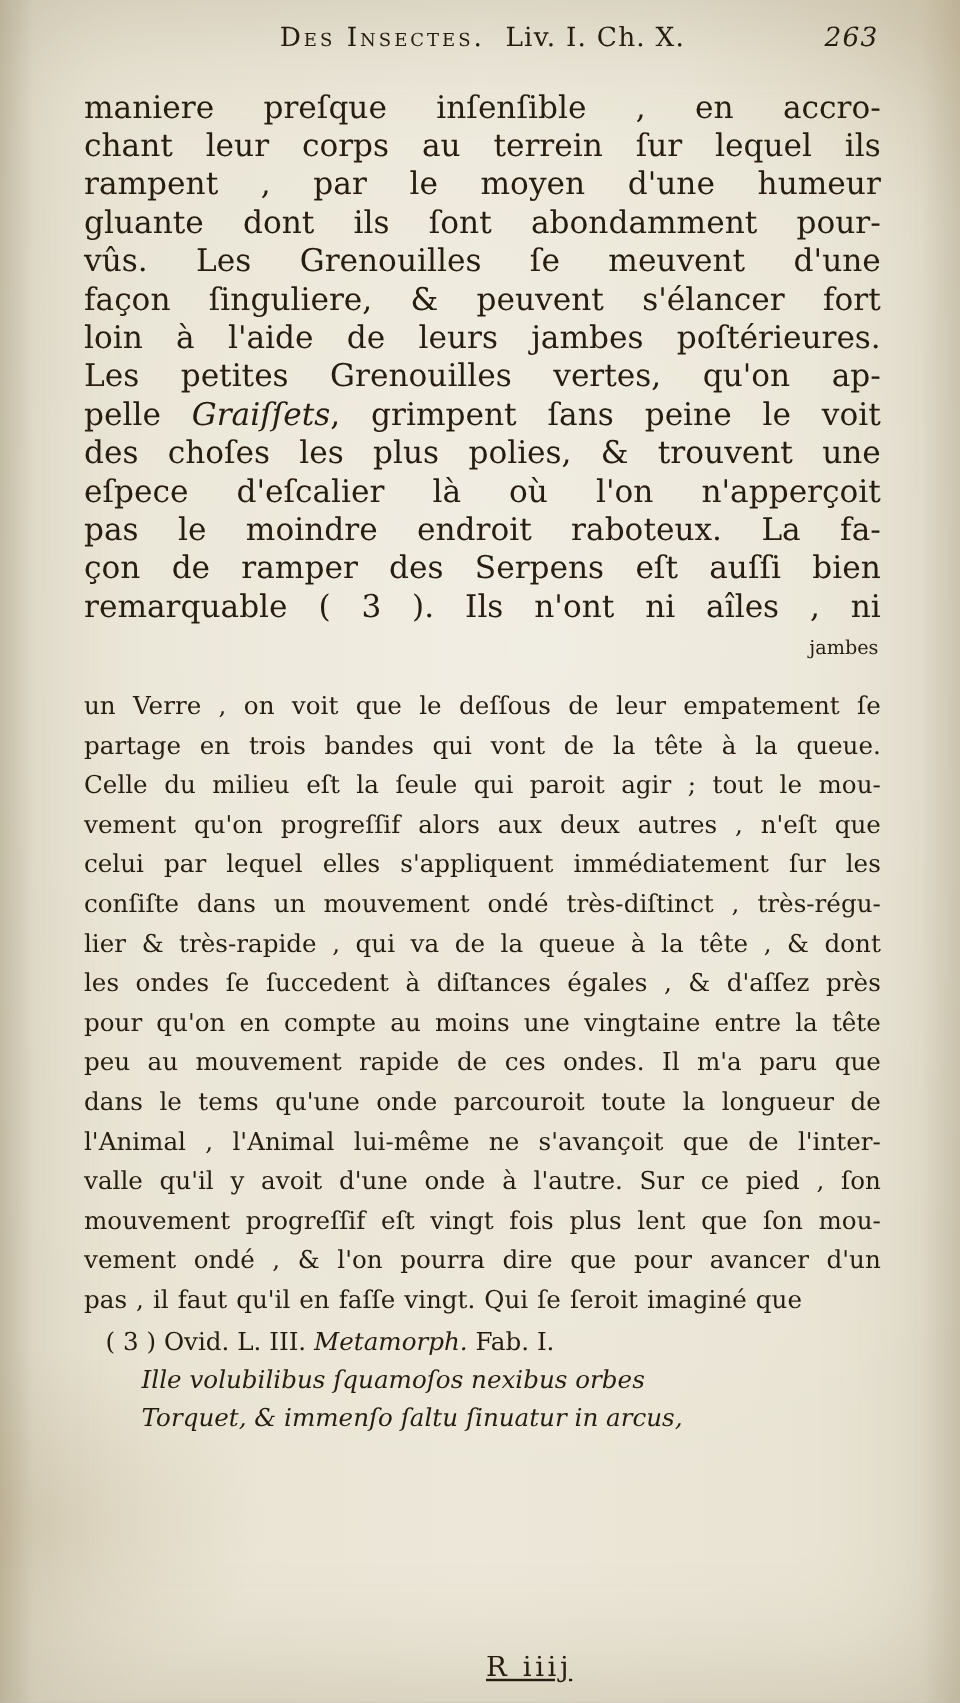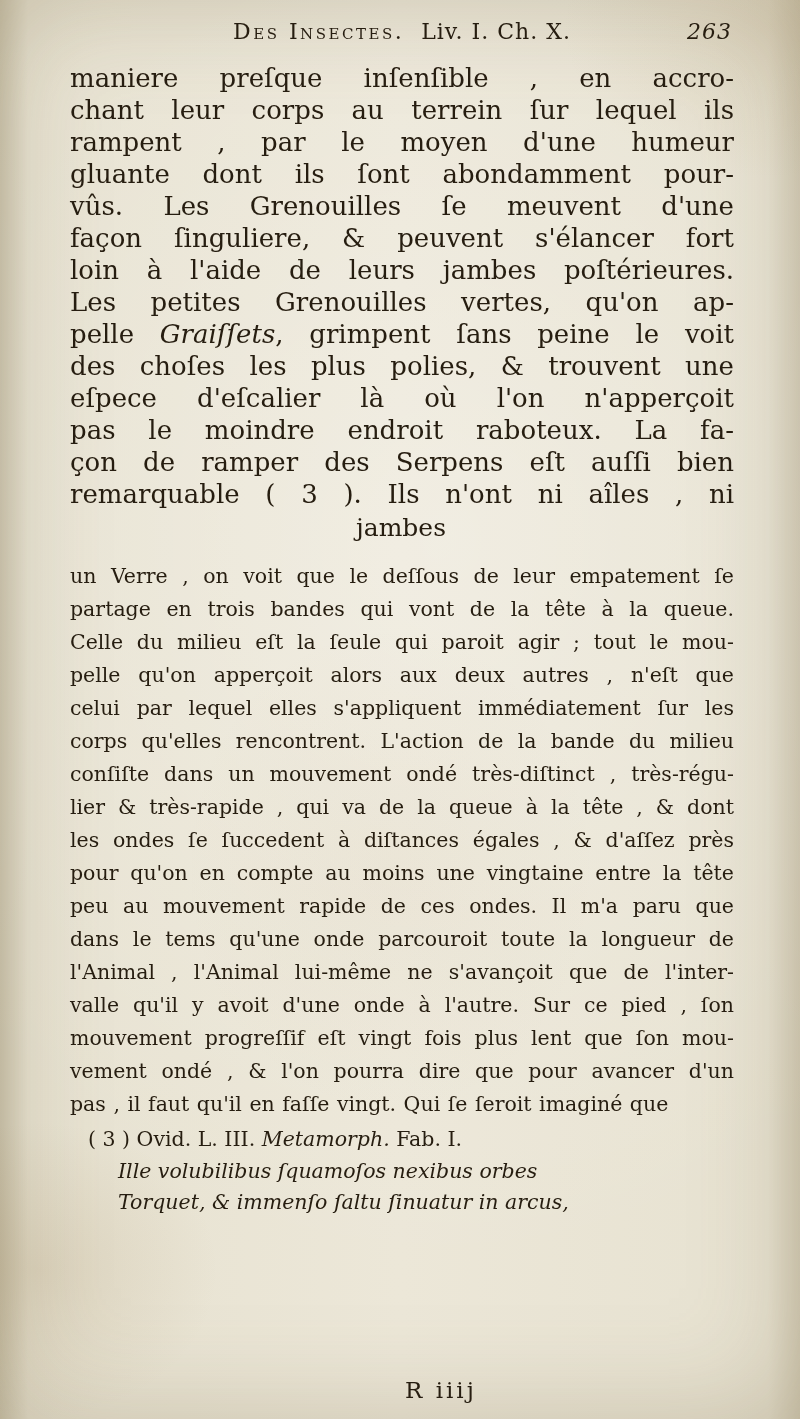--- a/index.html
+++ b/index.html
@@ -22,47 +22,47 @@
   .stain-1 { left: -40px; top: 1120px; width: 260px; height: 300px;
     background: radial-gradient(ellipse at 30% 50%, rgba(140,110,60,0.14), rgba(140,110,60,0) 70%); }
   .stain-2 { right: -60px; top: -40px; width: 300px; height: 220px;
     background: radial-gradient(ellipse at 70% 30%, rgba(150,120,70,0.12), rgba(150,120,70,0) 70%); }
   .stain-3 { left: 180px; top: 620px; width: 420px; height: 500px;
     background: radial-gradient(ellipse at 50% 50%, rgba(160,130,80,0.05), rgba(160,130,80,0) 70%); }
 
   .inner { position: relative; padding: 18px 66px 0 70px; }
 
   .header { position: relative; text-align: center; font-size: 22px; line-height: 28px;
-    margin-bottom: 16px; white-space: nowrap; }
+    margin-bottom: 28px; white-space: nowrap; }
   .work-title { font-variant: small-caps; letter-spacing: 2.5px; }
   .locator { margin-left: 10px; letter-spacing: 1px; }
   .page-num { position: absolute; right: 2px; top: 0; letter-spacing: 1px; font-style: italic; }
 
   .body-text .body-line {
     font-size: 26px; line-height: 32px;
     text-align: justify; text-align-last: justify;
     word-spacing: 2px;
   }
   .em { font-style: italic; }
 
-  .catchword { font-size: 25px; line-height: 36px; text-align: center; padding-right: 2px; }
+  .catchword { font-size: 16px; line-height: 36px; text-align: right; padding-right: 2px; }
 
   .footnote { margin-top: 14px; }
   .footnote .fn-line {
     font-size: 20.5px; line-height: 33px;
     text-align: justify; text-align-last: justify;
     word-spacing: 1px;
   }
   .footnote .fn-line:last-child { text-align-last: left; }
 
   .citation { font-size: 20.5px; line-height: 33px; padding-left: 18px; margin-top: 2px; }
 
   .verse .verse-line { font-size: 20.5px; line-height: 31px; padding-left: 48px; font-style: italic; }
 
-  .signature { position: absolute; left: 405px; bottom: 16px; font-size: 23px; letter-spacing: 3px; }
+  .signature { position: absolute; left: 405px; bottom: 16px; font-size: 23px; letter-spacing: 3px; text-decoration: underline; }
 </style>
 </head>
 <body>
 
 <div class="page">
   <div class="stain stain-1"></div>
   <div class="stain stain-2"></div>
   <div class="stain stain-3"></div>
 
   <div class="inner">
@@ -91,23 +91,22 @@
         <div class="body-line"><span>remarquable ( 3 ). Ils n'ont ni aîles , ni</span><span class="em"></span><span></span></div>
       </div>
 
     <div class="catchword">jambes</div>
 
     <div class="footnote">
 
     <div class="fn-line"><span>un Verre , on voit que le deſſous de leur empatement ſe</span><span class="em"></span><span></span></div>
         <div class="fn-line"><span>partage en trois bandes qui vont de la tête à la queue.</span><span class="em"></span><span></span></div>
         <div class="fn-line"><span>Celle du milieu eſt la ſeule qui paroit agir ; tout le mou-</span><span class="em"></span><span></span></div>
-        <div class="fn-line"><span>pelle qu'on apperçoit alors aux deux autres , n'eſt que</span><span class="em"></span><span></span></div>
+        <div class="fn-line"><span>vement qu'on progreſſif alors aux deux autres , n'eſt que</span><span class="em"></span><span></span></div>
         <div class="fn-line"><span>celui par lequel elles s'appliquent immédiatement ſur les</span><span class="em"></span><span></span></div>
-        <div class="fn-line"><span>corps qu'elles rencontrent. L'action de la bande du milieu</span><span class="em"></span><span></span></div>
         <div class="fn-line"><span>conſiſte dans un mouvement ondé très-diſtinct , très-régu-</span><span class="em"></span><span></span></div>
         <div class="fn-line"><span>lier &amp; très-rapide , qui va de la queue à la tête , &amp; dont</span><span class="em"></span><span></span></div>
         <div class="fn-line"><span>les ondes ſe ſuccedent à diſtances égales , &amp; d'aſſez près</span><span class="em"></span><span></span></div>
         <div class="fn-line"><span>pour qu'on en compte au moins une vingtaine entre la tête</span><span class="em"></span><span></span></div>
         <div class="fn-line"><span>peu au mouvement rapide de ces ondes. Il m'a paru que</span><span class="em"></span><span></span></div>
         <div class="fn-line"><span>dans le tems qu'une onde parcouroit toute la longueur de</span><span class="em"></span><span></span></div>
         <div class="fn-line"><span>l'Animal , l'Animal lui-même ne s'avançoit que de l'inter-</span><span class="em"></span><span></span></div>
         <div class="fn-line"><span>valle qu'il y avoit d'une onde à l'autre. Sur ce pied , ſon</span><span class="em"></span><span></span></div>
         <div class="fn-line"><span>mouvement progreſſif eſt vingt fois plus lent que ſon mou-</span><span class="em"></span><span></span></div>
         <div class="fn-line"><span>vement ondé , &amp; l'on pourra dire que pour avancer d'un</span><span class="em"></span><span></span></div>

